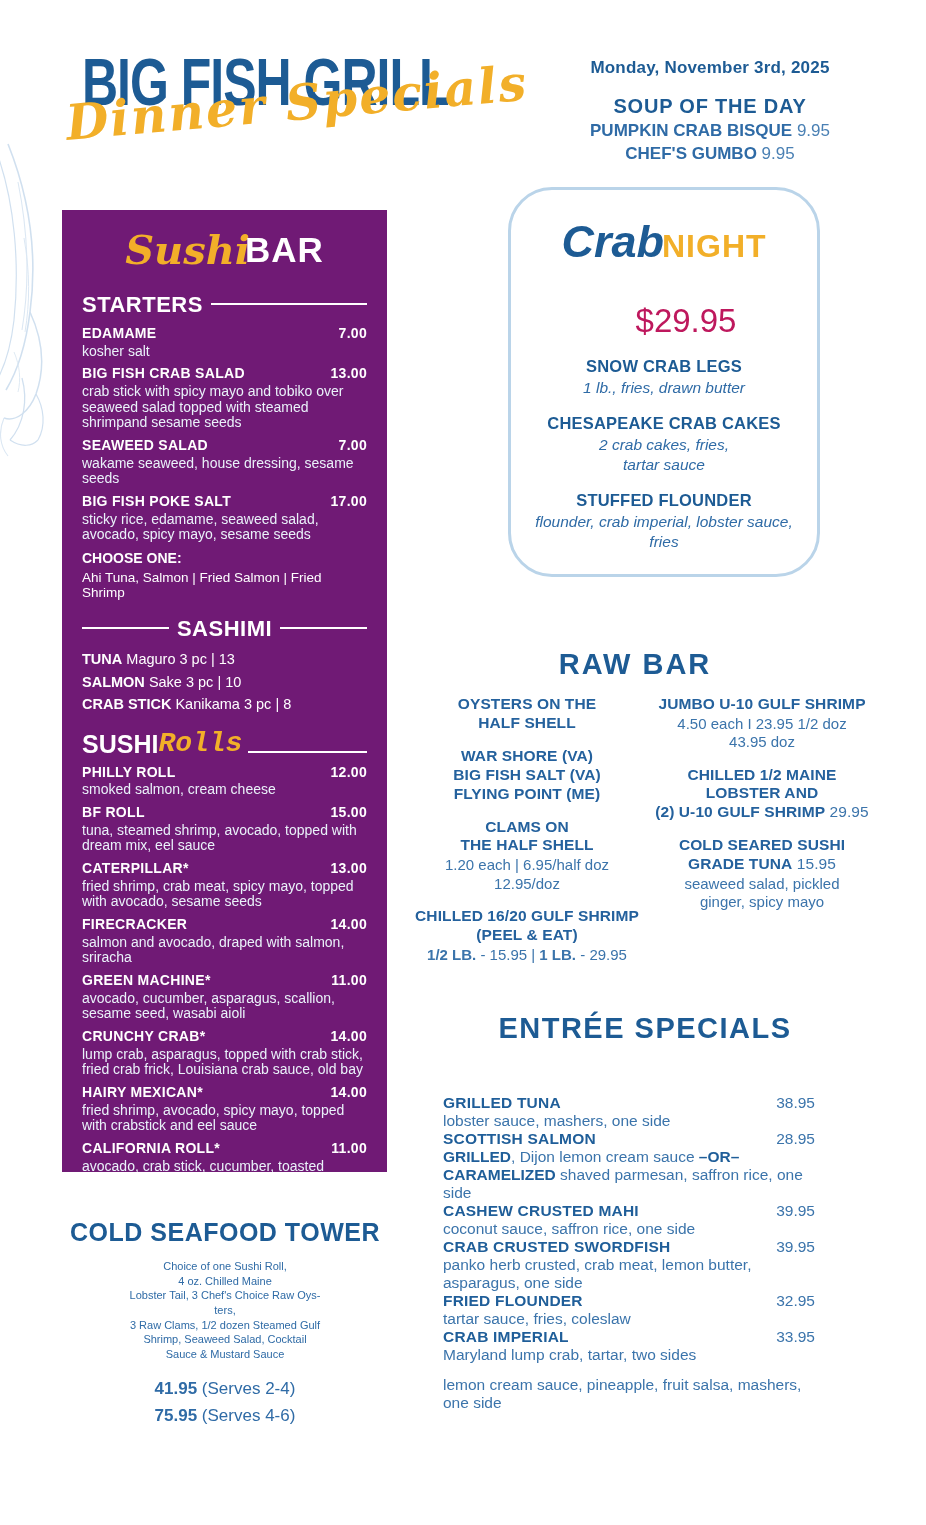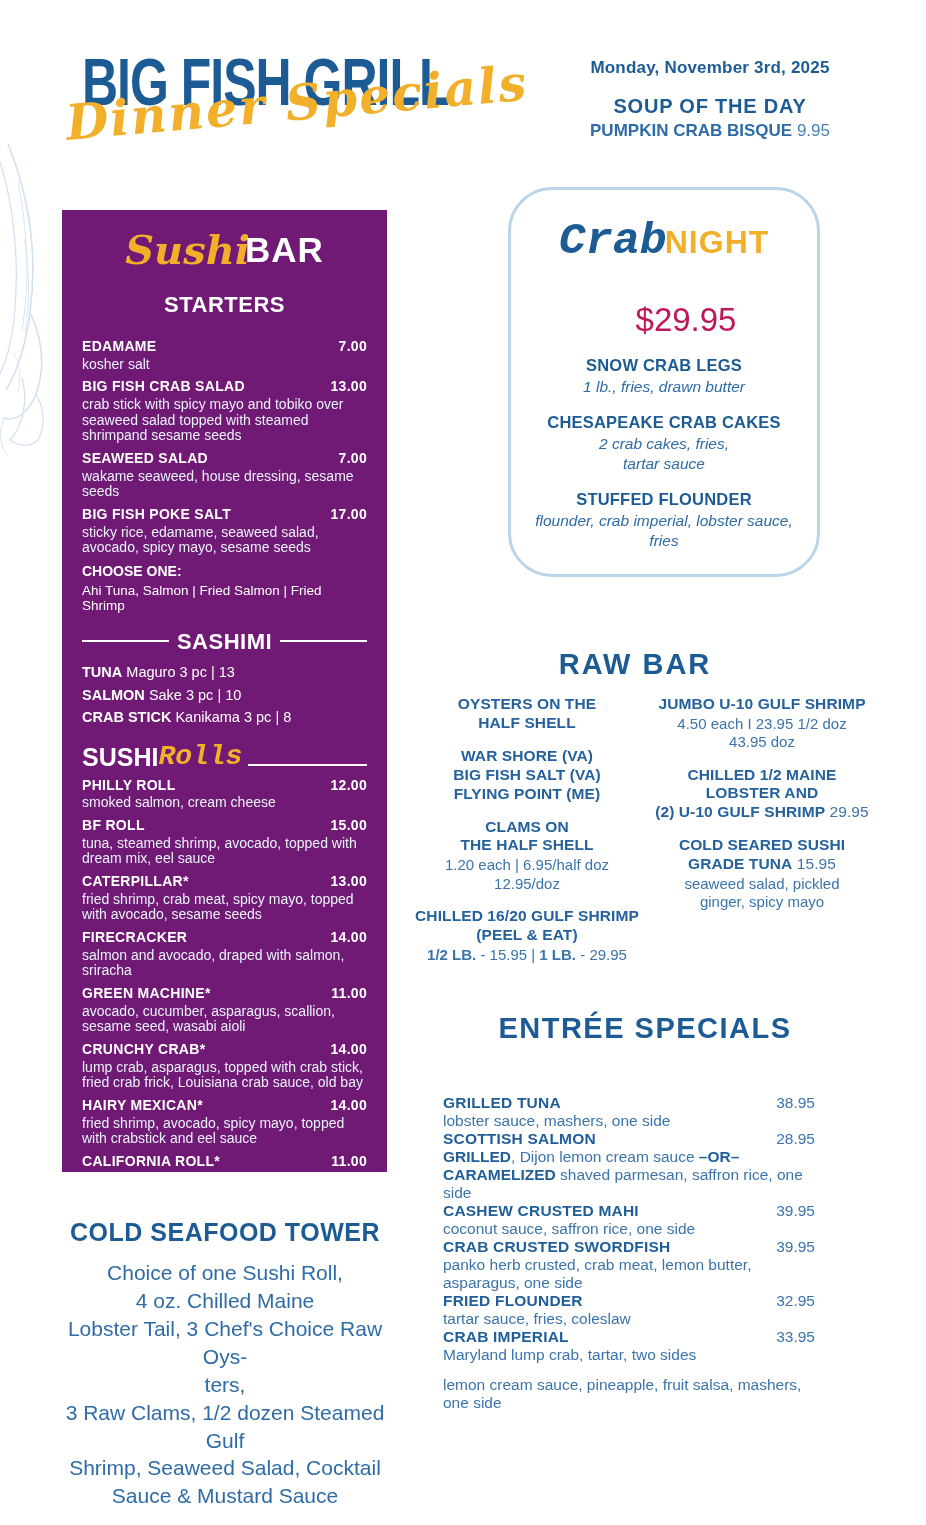--- a/index.html
+++ b/index.html
@@ -39,21 +39,21 @@
     position:absolute; left:62px; top:210px; width:325px; height:962px;
     background:#701a75; color:#ffffff; padding:14px 20px; box-sizing:border-box;
     overflow:hidden;
   }
   .sushi-heading { text-align:center; margin-top:2px; height:56px; }
   .sushi-script {
     color:#f2af29; font-family:"DejaVu Serif", serif; font-style:italic; font-weight:bold;
     font-size:40px; vertical-align:middle;
   }
   .sushi-bar-word { color:#fff; font-weight:bold; font-size:35px; letter-spacing:1px; vertical-align:middle; margin-left:-5px; }
-  .sec-row { display:flex; align-items:center; gap:8px; margin:10px 0 8px;flex-direction:column; }
+  .sec-row { display:flex; align-items:center; gap:8px; margin:10px 0 8px; }
   .sec-title { font-size:22px; font-weight:bold; letter-spacing:0.5px; }
   .sec-line { flex:1; border-bottom:2px solid #ffffff; margin-bottom:3px; }
   .mi { margin-bottom:7px; }
   .mi-head { display:flex; justify-content:space-between; font-weight:bold; font-size:14px; letter-spacing:0.3px; line-height:1.12; }
   .mi-desc { font-size:14px; line-height:1.12; color:#eaf2fa; margin-top:2px; }
   .choose-label { font-weight:bold; font-size:14px; margin-top:3px; }
   .choose-opts { font-size:13.5px; margin-top:4px; }
   .sashimi-row { display:flex; align-items:center; gap:8px; margin:16px 0 6px; }
   .sashimi-items { font-size:14.5px; line-height:1.55; }
   .rolls-row { display:flex; align-items:flex-end; margin:16px 0 8px; }
@@ -64,21 +64,21 @@
   }
   .rolls-line { flex:1; border-bottom:2px solid #ffffff; margin-bottom:4px; }
 
   
   .crab-box {
     position:absolute; left:508px; top:187px; width:312px; height:390px;
     border:3px solid #bad4e9; border-radius:44px; box-sizing:border-box; text-align:center;
     background:#ffffff;
   }
   .crab-heading { margin-top:26px; white-space:nowrap; }
-  .crab-script { color:#1d5b94; font-family:Liberation Mono, monospace; font-style:italic; font-weight:bold; font-size:45px; }
+  .crab-script { color:#1d5b94; font-family:Liberation Sans, sans-serif; font-style:italic; font-weight:bold; font-size:45px; }
   .crab-night-word { color:#f2af29; font-weight:bold; font-size:32px; letter-spacing:1px; margin-left:-2px; }
   .crab-price { margin-top:34px; font-size:33px; color:#be185d;padding-left:44px; }
   .crab-item { margin-top:17px; }
   .crab-item:first-of-type { margin-top:24px; }
   .crab-item-name { font-size:16.5px; font-weight:bold; color:#1d5b94; letter-spacing:0.2px; }
   .crab-item-desc { font-size:15.5px; font-style:italic; color:#2f6ba6; line-height:1.25; margin-top:2px; }
 
   
   .rawbar-title { position:absolute; left:420px; top:648px; width:430px; text-align:center; font-size:29px; font-weight:bold; color:#1d5b94; letter-spacing:2px; }
   .rawbar-cols { position:absolute; left:403px; top:695px; width:470px; display:flex; }
@@ -95,21 +95,21 @@
   .en-head { display:flex; justify-content:space-between; line-height:1.16; }
   .en-name { font-weight:bold; font-size:15.5px; color:#1f5e99; letter-spacing:0.2px; }
   .en-price { font-size:15.5px; color:#3b74ab; }
   .en-desc { font-size:15.5px; color:#3b74ab; line-height:1.16; }
   .en-desc .b { color:#1f5e99; }
   .en-gap { margin-top:12px; }
 
   
   .tower { position:absolute; left:60px; top:1218px; width:330px; text-align:center; }
   .tower-title { font-size:25px; font-weight:bold; color:#1d5b94; letter-spacing:0.5px; }
-  .tower-desc { margin-top:12px; font-size:21px; color:#2f6ba6; line-height:1.33; }
+  .tower-desc { margin-top:12px; font-size:11px; color:#2f6ba6; line-height:1.33; }
   .tower-prices { margin-top:15px; font-size:17px; color:#2f6ba6; line-height:1.55; }
 </style>
 </head>
 <body>
 
 <div class="page">
 
   <svg class="watermark" width="72" height="330" viewBox="0 0 72 330" fill="none">
     <path d="M14,2 C34,52 44,110 36,170 C32,202 24,228 12,248" stroke="#ccddee" stroke-width="1.6"></path>
     <path d="M4,14 C20,60 26,120 20,178 C17,204 10,226 2,240" stroke="#ccddee" stroke-width="1.2"></path>
@@ -125,20 +125,21 @@
 
   <div class="logo">
     <div class="logo-title">BIG FISH GRILL</div>
     <div class="logo-script">Dinner Specials</div>
   </div>
 
   <div class="header-right">
     <div class="date-line">Monday, November 3rd, 2025</div>
     <div class="soup-title">SOUP OF THE DAY</div>
     <div class="soup-line"><span class="nm">PUMPKIN CRAB BISQUE</span> <span class="pr">9.95</span></div>
+    <div class="soup-line"><span class="nm">CHEF'S GUMBO</span> <span class="pr">9.95</span></div>
   </div>
 
   <div class="sushi-box">
     <div class="sushi-heading"><span class="sushi-script">Sushi</span><span class="sushi-bar-word">BAR</span></div>
 
     <div class="sec-row">
       <span class="sec-title">STARTERS</span>
       <span class="sec-line"></span>
     </div>
 

